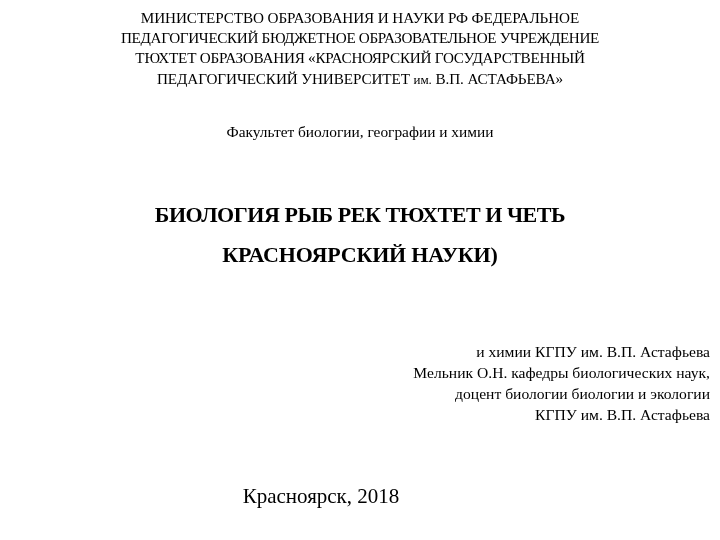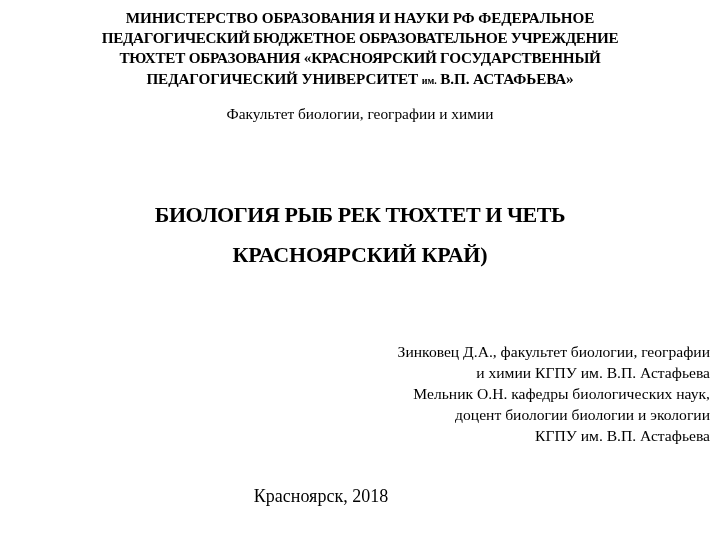--- a/index.html
+++ b/index.html
@@ -32,36 +32,36 @@
     top: 8px;
     width: 660px;
     text-align: center;
   }
   .org-line {
     font-family: "Liberation Serif", "DejaVu Serif", serif;
     font-size: 15.2px;
     line-height: 20.2px;
     letter-spacing: -0.15px;
     white-space: nowrap;
-    font-weight: 700;
+    font-weight: 400;
   }
   .org-line-1 { letter-spacing: -0.1px; }
   .org-line-2 { letter-spacing: -0.35px; }
   .org-line-3 { letter-spacing: -0.25px; }
   .org-line-4 { letter-spacing: -0.1px; }
   .smallcap {
-    font-size: 10px;
+    font-size: 13px;
     text-align: center;
   }
 
   
   .faculty {
     position: absolute;
     left: 30px;
-    top: 104px;
+    top: 122px;
     width: 660px;
     text-align: center;
     font-size: 15.4px;
     line-height: 20px;
     white-space: nowrap;
   }
 
   
   .main-title {
     position: absolute;
@@ -88,21 +88,21 @@
   }
   .author-line { white-space: nowrap; }
 
   
   .footer {
     position: absolute;
     left: 30px;
     top: 486px;
     width: 660px;
     text-align: center;
-    font-size: 18px;
+    font-size: 21px;
     line-height: 21px;
     white-space: nowrap;
     padding-right: 78px;
     box-sizing: border-box;
   }
 </style>
 </head>
 <body>
 
 <div class="slide">
@@ -111,25 +111,24 @@
     <div class="org-line org-line-1">МИНИСТЕРСТВО ОБРАЗОВАНИЯ И НАУКИ РФ ФЕДЕРАЛЬНОЕ</div>
     <div class="org-line org-line-2">ПЕДАГОГИЧЕСКИЙ БЮДЖЕТНОЕ ОБРАЗОВАТЕЛЬНОЕ УЧРЕЖДЕНИЕ</div>
     <div class="org-line org-line-3">ТЮХТЕТ ОБРАЗОВАНИЯ «КРАСНОЯРСКИЙ ГОСУДАРСТВЕННЫЙ</div>
     <div class="org-line org-line-4"><span>ПЕДАГОГИЧЕСКИЙ УНИВЕРСИТЕТ </span><span class="smallcap">им.</span><span> В.П. АСТАФЬЕВА»</span></div>
   </div>
 
   <div class="faculty">Факультет биологии, географии и химии</div>
 
   <div class="main-title">
     <div class="title-line title-line-1">БИОЛОГИЯ РЫБ РЕК ТЮХТЕТ И ЧЕТЬ</div>
-    <div class="title-line">КРАСНОЯРСКИЙ КРАЙ)</div>
+    <div class="title-line">КРАСНОЯРСКИЙ НАУКИ)</div>
   </div>
 
   <div class="authors">
-    <div class="author-line">Зинковец Д.А., факультет биологии, географии</div>
     <div class="author-line">и химии КГПУ им. В.П. Астафьева</div>
     <div class="author-line">Мельник О.Н. кафедры биологических наук,</div>
     <div class="author-line">доцент биологии биологии и экологии</div>
     <div class="author-line">КГПУ им. В.П. Астафьева</div>
   </div>
 
   <div class="footer">Красноярск, 2018</div>
 
 </div>
 

